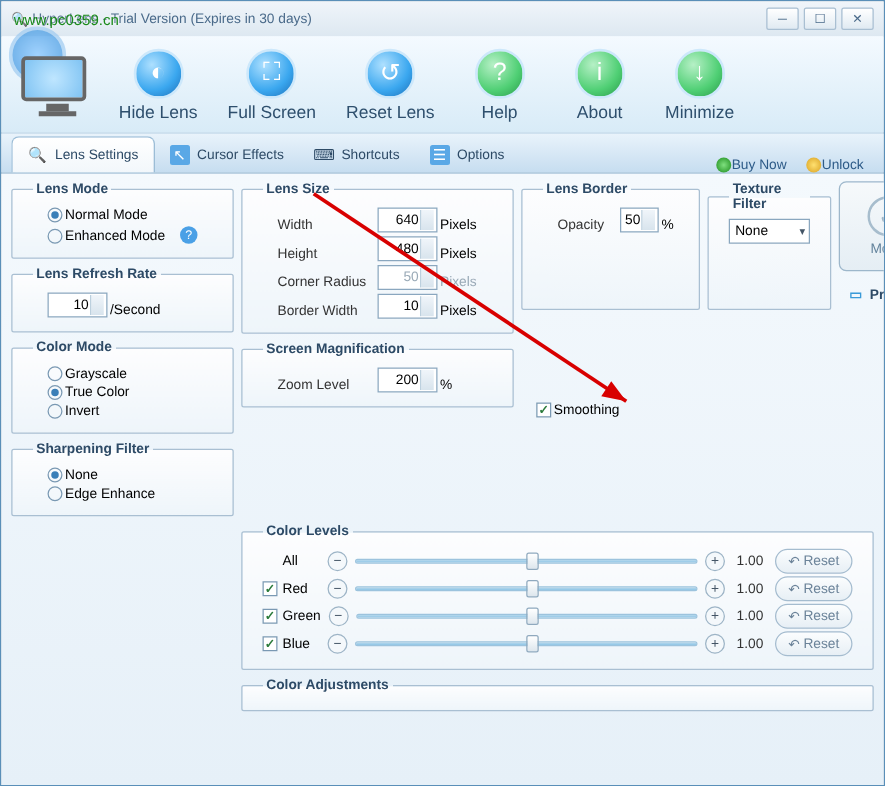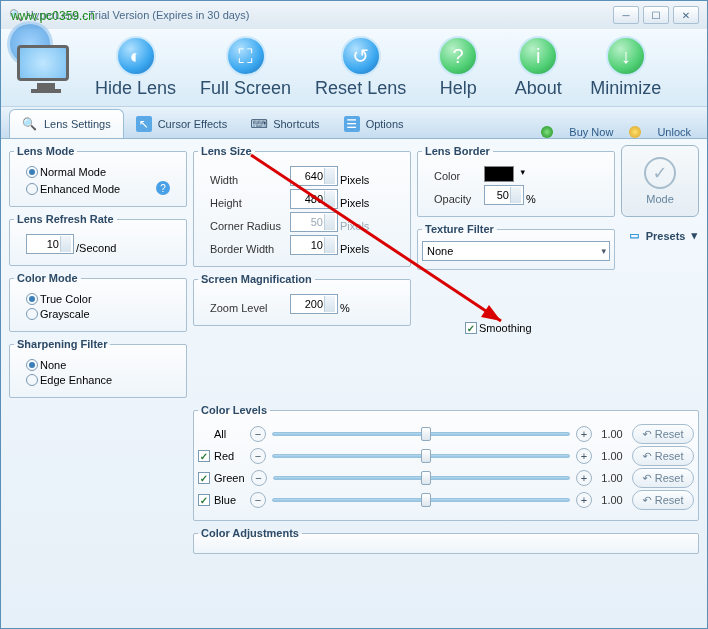--- a/index.html
+++ b/index.html
@@ -7,36 +7,36 @@
 .window{width:708px;height:629px;background:linear-gradient(180deg,#eaf4fb,#d5e8f6);border:1px solid #5a8fb8;position:relative}
 .titlebar{height:28px;background:linear-gradient(180deg,#f0f5fa,#dde8f1);display:flex;align-items:center;padding:0 8px;color:#4a6a8a}
 .titlebar .spacer{flex:1}
 .win-btn{width:26px;height:18px;border:1px solid #a9bfd2;background:linear-gradient(#fff,#e0eaf2);margin-left:4px;display:flex;align-items:center;justify-content:center;border-radius:2px;cursor:pointer;font-size:10px}
 .wm{position:absolute;top:8px;left:10px;color:#1a8a1a;font-weight:normal;font-size:12px;text-shadow:0 0 4px rgba(255,255,255,.8);pointer-events:none}
 .wm-logo{position:absolute;top:20px;left:6px;width:46px;height:46px;background:radial-gradient(circle,#7fc3ff,#2a88d8);border-radius:50%;border:3px solid rgba(255,255,255,.5);opacity:.7;pointer-events:none}
 .toolbar{height:78px;background:linear-gradient(180deg,#f4faff,#d8ebf7);display:flex;align-items:center;padding:0 8px;gap:4px;border-bottom:1px solid #bcd4e6}
 .tb-item{display:flex;flex-direction:column;align-items:center;padding:4px 10px;min-width:76px}
 .tb-icon{width:40px;height:40px;border-radius:50%;background:radial-gradient(circle at 35% 30%,#aee0ff,#3aa7ef 60%,#1d6fb8);border:2px solid #cde8fb;display:flex;align-items:center;justify-content:center;color:#fff;font-size:20px}
 .tb-icon.help{background:radial-gradient(circle at 35% 30%,#b6f0c6,#4fcf74 60%,#2a9a4a);color:#fff}
-.tb-label{margin-top:2px;font-size:18px;color:#2e4f6d}
+.tb-label{margin-top:2px;font-size:14px;color:#2e4f6d}
 .monitor{width:58px;height:48px;margin:2px 6px 0 8px;position:relative}
 .monitor .scr{width:52px;height:36px;background:radial-gradient(circle,#bfe6ff,#7fc3f3);border:3px solid #666;border-radius:4px}
 .monitor .stand{width:18px;height:6px;background:#666;margin:2px auto 0}
 .monitor .base{width:30px;height:4px;background:#666;margin:0 auto}
 .tabbar{height:32px;background:linear-gradient(180deg,#e9f3fb,#c6ddf0);display:flex;align-items:flex-end;padding:0 8px;border-bottom:1px solid #97b7d0}
 .tab{padding:6px 12px;display:flex;align-items:center;gap:6px;color:#2d4a66;cursor:pointer;border-radius:6px 6px 0 0}
 .tab.active{background:linear-gradient(#fff,#f2f7fb);border:1px solid #9cbdd6;border-bottom:none}
 .tab-ico{width:16px;height:16px;display:inline-flex;align-items:center;justify-content:center;font-size:12px}
 .tabbar .spacer{flex:1}
-.link{color:#2d5b88;display:flex;align-items:flex-end;gap:16px;padding:0 8px;cursor:pointer}
+.link{color:#2d5b88;display:flex;align-items:flex-end;gap:0;padding:0 8px;cursor:pointer}
 .link .dot{width:12px;height:12px;border-radius:50%}
 .content{padding:6px 8px;background:linear-gradient(180deg,#f4f9fd,#e6f0f8);height:calc(100% - 138px);overflow:hidden;position:relative}
 .grid{display:grid;grid-template-columns:178px 218px 1fr;gap:6px}
 .col{display:flex;flex-direction:column;gap:6px}
-fieldset{border:1px solid #a9bfd2;border-radius:2px;padding:6px 4px 8px;background:linear-gradient(180deg,#fdfdfe,#eef5fa);min-width:0}
+fieldset{border:1px solid #a9bfd2;border-radius:2px;padding:6px 16px 8px;background:linear-gradient(180deg,#fdfdfe,#eef5fa);min-width:0}
 legend{color:#2d4a66;font-weight:bold;padding:0 3px}
 .row{display:flex;align-items:flex-end;gap:2px;margin:3px 12px}
 .row label{min-width:78px;color:#333}
 .numbox{width:48px;height:20px;border:1px solid #8aa7bf;background:#fff;display:flex;align-items:center;justify-content:flex-end;padding:0 14px 0 3px;position:relative}
 .numbox::after{content:"";position:absolute;right:2px;top:1px;width:10px;height:16px;background:linear-gradient(#f0f5fa,#d8e4ed);border-left:1px solid #bcd0de}
 .combo{width:100%;height:20px;border:1px solid #8aa7bf;background:#fff;display:flex;align-items:center;padding:0 16px 0 4px;position:relative}
 .combo::after{content:"▾";position:absolute;right:3px;font-size:9px;color:#456}
 .radio{width:12px;height:12px;border:1px solid #7a99b3;border-radius:50%;display:inline-flex;align-items:center;justify-content:center}
 .radio.on::after{content:"";width:6px;height:6px;background:#3a7fb8;border-radius:50%}
 .check{width:12px;height:12px;border:1px solid #7a99b3;display:inline-flex;align-items:center;justify-content:center;background:#fff}
@@ -157,26 +157,30 @@
      <div class="row">
               <div class="numbox">
                 <span>10</span>
               </div>
               <span>/Second</span>
             </div>
     </fieldset>
     <fieldset>
             <legend>Color Mode</legend>
      <div class="row">
+              <span class="radio"></span>
+              <span>Grayscale</span>
+            </div>
+     <div class="row">
               <span class="radio on"></span>
               <span>True Color</span>
             </div>
      <div class="row">
               <span class="radio"></span>
-              <span>Grayscale</span>
+              <span>Invert</span>
             </div>
     </fieldset>
     <fieldset>
             <legend>Sharpening Filter</legend>
      <div class="row">
               <span class="radio on"></span>
               <span>None</span>
             </div>
      <div class="row">
               <span class="radio"></span>
@@ -224,27 +228,23 @@
               <div class="numbox">
                 <span>200</span>
               </div>
               <span>%</span>
             </div>
     </fieldset>
    </div>
 
    <div class="rightcol">
     <div style="display:flex;gap:6px">
-     <div style="flex:1;display:flex;flex-direction:column;gap:6px">
+     <div style="flex:1;display:flex;flex-direction:row;gap:6px">
       <fieldset>
                 <legend>Lens Border</legend>
-       <div class="row">
-                  <label style="min-width:48px">Color</label>
-                  <div class="swatch"></div>
-                </div>
        <div class="row">
                   <label style="min-width:48px">Opacity</label>
                   <div class="numbox" style="width:40px">
                     <span>50</span>
                   </div>
                   <span>%</span>
                 </div>
       </fieldset>
       <fieldset>
                 <legend>Texture Filter</legend>
@@ -259,21 +259,21 @@
                 <span>Mode</span>
               </div>
       <div class="presets">
                 <span style="color:#3a9ad8">▭</span>
                 <span>Presets</span>
                 <span>▾</span>
               </div>
      </div>
     </div>
 
-    <div style="position:absolute;left:452px;top:180px" class="row">
+    <div style="position:absolute;left:416px;top:180px" class="row">
             <span class="check on"></span>
             <span>Smoothing</span>
           </div>
    </div>
   </div>
 
   <div style="display:grid;grid-template-columns:178px 1fr;gap:6px;margin-top:6px">
    <div></div>
    <div style="display:flex;flex-direction:column;gap:6px">
     <fieldset>

